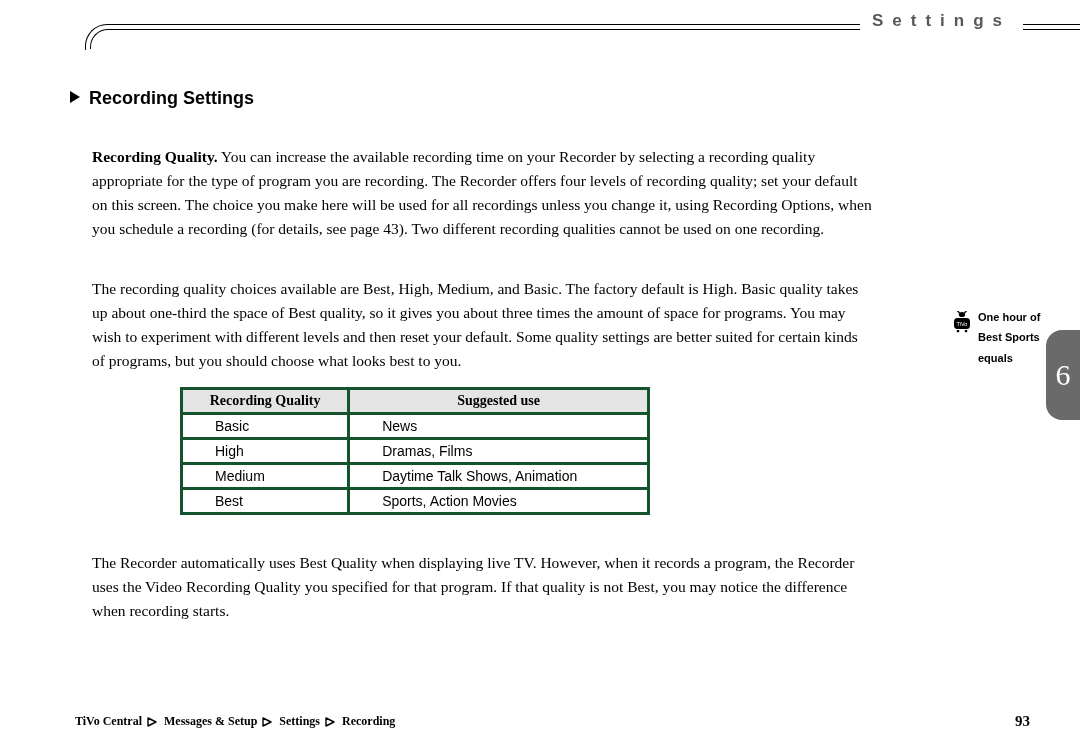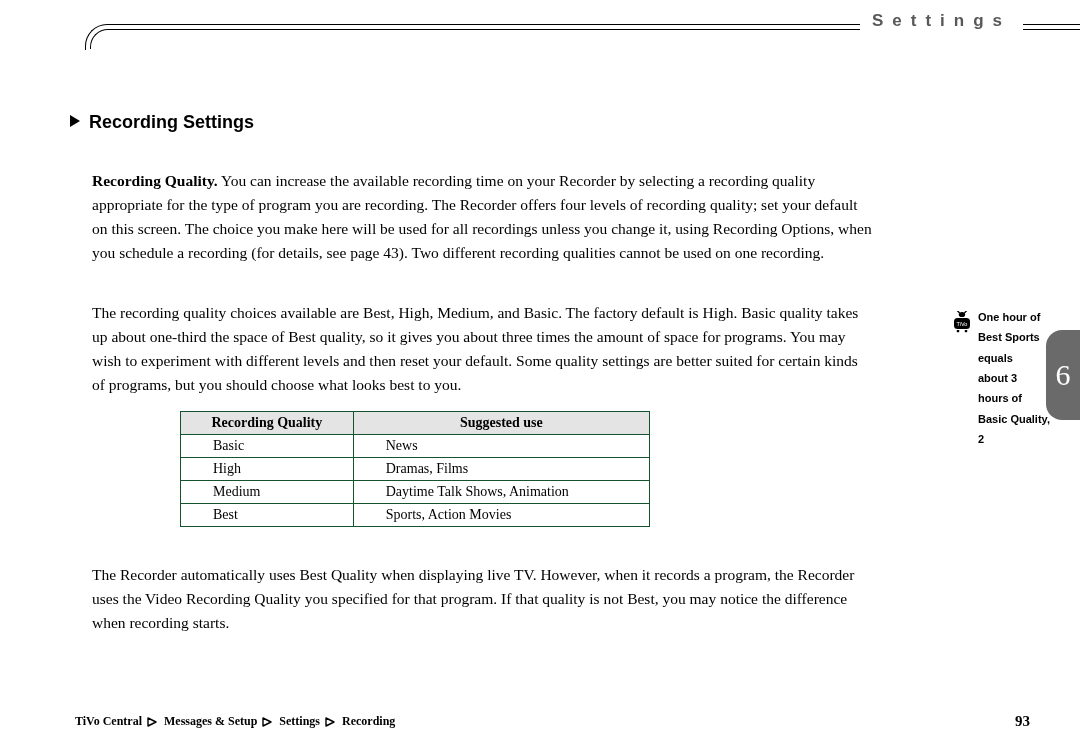--- a/index.html
+++ b/index.html
@@ -63,21 +63,20 @@
       position: absolute;
       top: 88px;
       left: 70px;
       right: 110px;
       bottom: 60px;
     }
     .heading-row {
       display: flex;
       align-items: center;
       margin-bottom: 6px;
-      margin-top: 24px;
     }
     .heading-arrow {
       font-size: 14px;
       margin-right: 8px;
       color: #000;
     }
     .heading-text {
       font-family: 'Trebuchet MS', Verdana, sans-serif;
       font-weight: bold;
       font-size: 18px;
@@ -94,32 +93,32 @@
       margin-bottom: 14px;
       margin-top: 36px;
     }
     .lead { font-weight: bold; }
     .quality-table {
       border-collapse: collapse;
       margin: 6px 0 14px 88px;
       width: 470px;
     }
     .quality-table th, .quality-table td {
-      border: 1px solid #14532d;
+      border: 3px solid #14532d;
       padding: 3px 10px;
       font-size: 14px;
       text-align: left;
     }
     .quality-table th {
       background: #e4e4e4;
       font-family: 'Times New Roman', serif;
       font-weight: bold;
       text-align: center;
     }
-    .quality-table td { font-family: Liberation Serif, serif; padding-left: 32px; }
+    .quality-table td { font-family: Liberation Sans, sans-serif; padding-left: 32px; }
     .footer {
       position: absolute;
       left: 75px;
       right: 50px;
       bottom: 20px;
       display: flex;
       justify-content: space-between;
       align-items: center;
       font-family: Liberation Serif, serif;
       font-size: 12px;
@@ -208,21 +207,20 @@
       <ellipse cx="10" cy="3.5" rx="3.2" ry="2.6" fill="#000"></ellipse>
       <line x1="7.6" y1="2" x2="5.2" y2="-0.5" stroke="#000" stroke-width="1.3"></line>
       <line x1="12.4" y1="2" x2="14.8" y2="-0.5" stroke="#000" stroke-width="1.3"></line>
       <rect x="2" y="7" width="16" height="11" rx="3.5" fill="#000"></rect>
       <rect x="4.8" y="19" width="2.4" height="2.2" fill="#000"></rect>
       <rect x="12.8" y="19" width="2.4" height="2.2" fill="#000"></rect>
       <text x="10" y="15" font-size="5.5" fill="#fff" text-anchor="middle" font-family="Arial">TiVo</text>
     </svg>
   </span>
   <div class="mn-line mn-first">One hour of Best Sports equals</div>
-  <div class="mn-line mn-first">about 3 hours of Basic Quality, 2</div>
 </div>
 
 <div class="footer">
   <div class="breadcrumb">
     <span>TiVo Central</span>
     <span class="bc-sep">
       <svg width="12" height="10" viewBox="0 0 12 10">
           <polygon points="1,1 9,5 1,9" fill="none" stroke="#000" stroke-width="1.4" stroke-linejoin="round"></polygon>
         </svg>
     </span>

